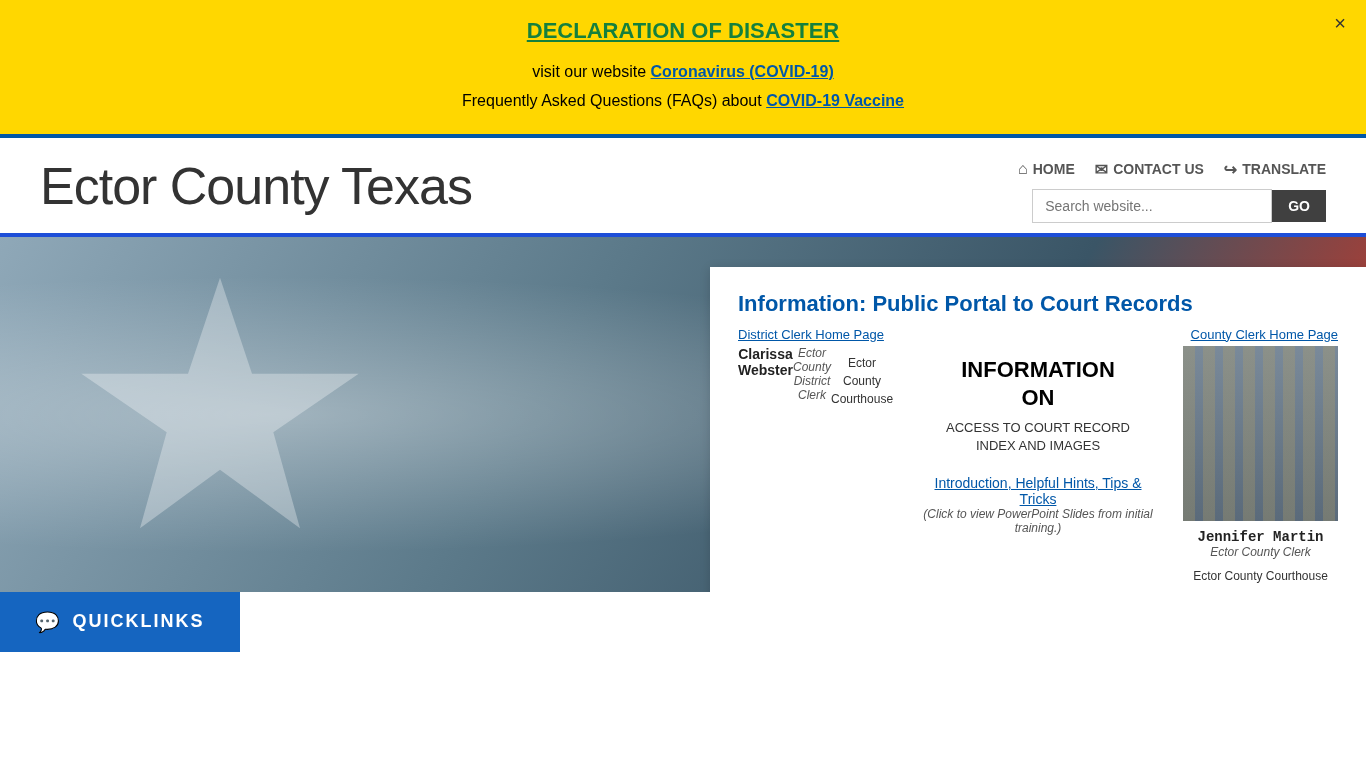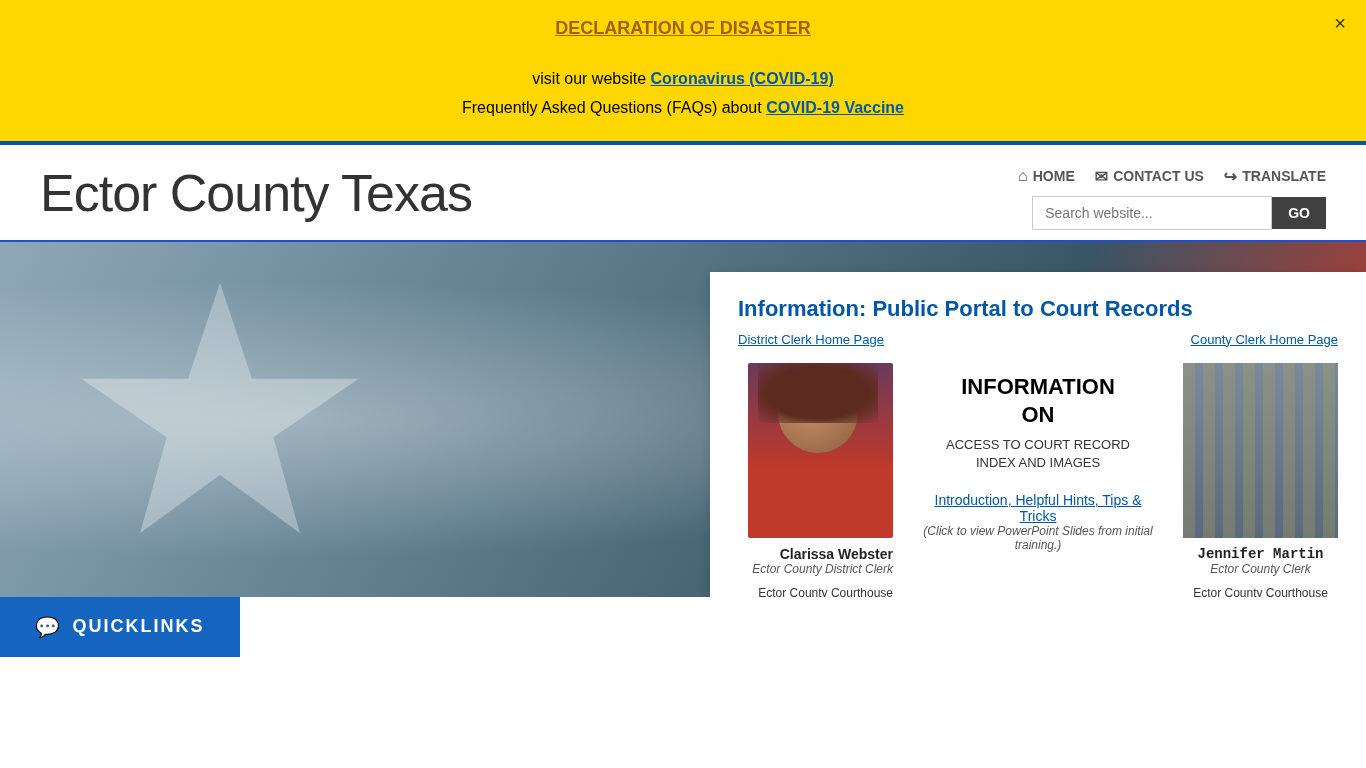--- a/index.html
+++ b/index.html
@@ -14,47 +14,47 @@
       border-bottom: 4px solid #0057A8;
     }
     .alert-banner .close-btn {
       position: absolute;
       top: 12px; right: 20px;
       font-size: 20px; cursor: pointer;
       background: none; border: none;
       color: #333;
     }
     .alert-title {
-      font-size: 18px;
+      font-size: 22px;
       font-weight: bold;
       text-decoration: underline;
-      color: #a16207;
+      color: #15803d;
       cursor: pointer;
       display: block;
-      margin-bottom: 26px;
+      margin-bottom: 14px;
     }
     .alert-body {
       font-size: 16px;
       color: #000;
       line-height: 1.8;
     }
     .alert-body a {
       color: #0057A8;
       text-decoration: underline;
       font-weight: bold;
     }
 
     
     .header {
       background: #fff;
       padding: 18px 40px 10px 40px;
       display: flex;
       align-items: flex-start;
       justify-content: space-between;
-      border-bottom: 2px solid #1d4ed8;
+      border-bottom: 4px solid #1d4ed8;
     }
     .site-title {
       font-size: 52px;
       color: #333;
       font-weight: 300;
       letter-spacing: -1px;
     }
     .header-right {
       display: flex;
       flex-direction: column;
@@ -139,39 +139,38 @@
     }
     .card-title {
       font-size: 22px;
       color: #0057A8;
       font-weight: bold;
       margin-bottom: 10px;
     }
     .card-links-row {
       display: flex;
       justify-content: space-between;
-      margin-bottom: 16px;
+      margin-bottom: 4px;
       text-align: center;
     }
     .card-link {
       color: #0057A8;
       text-decoration: underline;
       font-size: 13px;
       cursor: pointer;
     }
     .card-body {
       display: flex;
       gap: 20px;
       align-items: flex-start;
     }
     
     .person-col {
       display: flex;
-      flex-direction: column;
-      align-items: flex-end;
+      align-items: flex-start;
       width: 155px;
       flex-shrink: 0;
     }
     .person-photo {
       width: 145px;
       height: 175px;
       border-radius: 2px;
       margin-bottom: 8px;
       overflow: hidden;
       background: #ccc;

